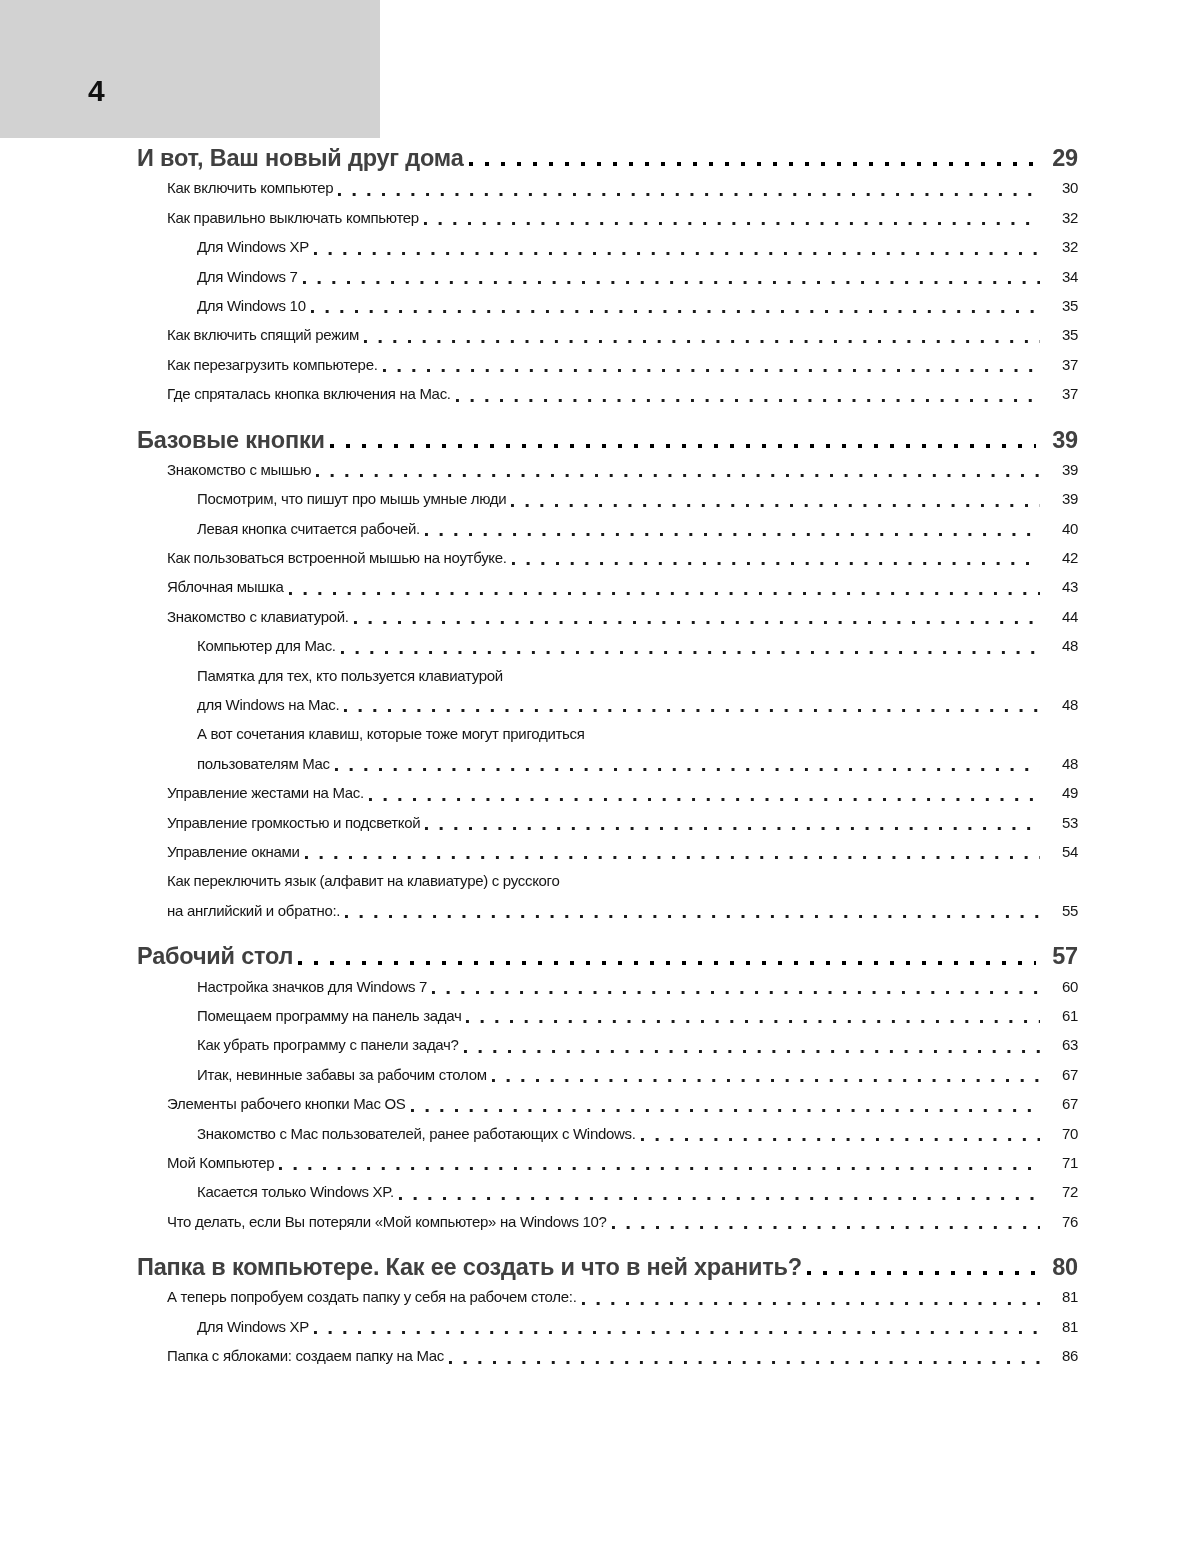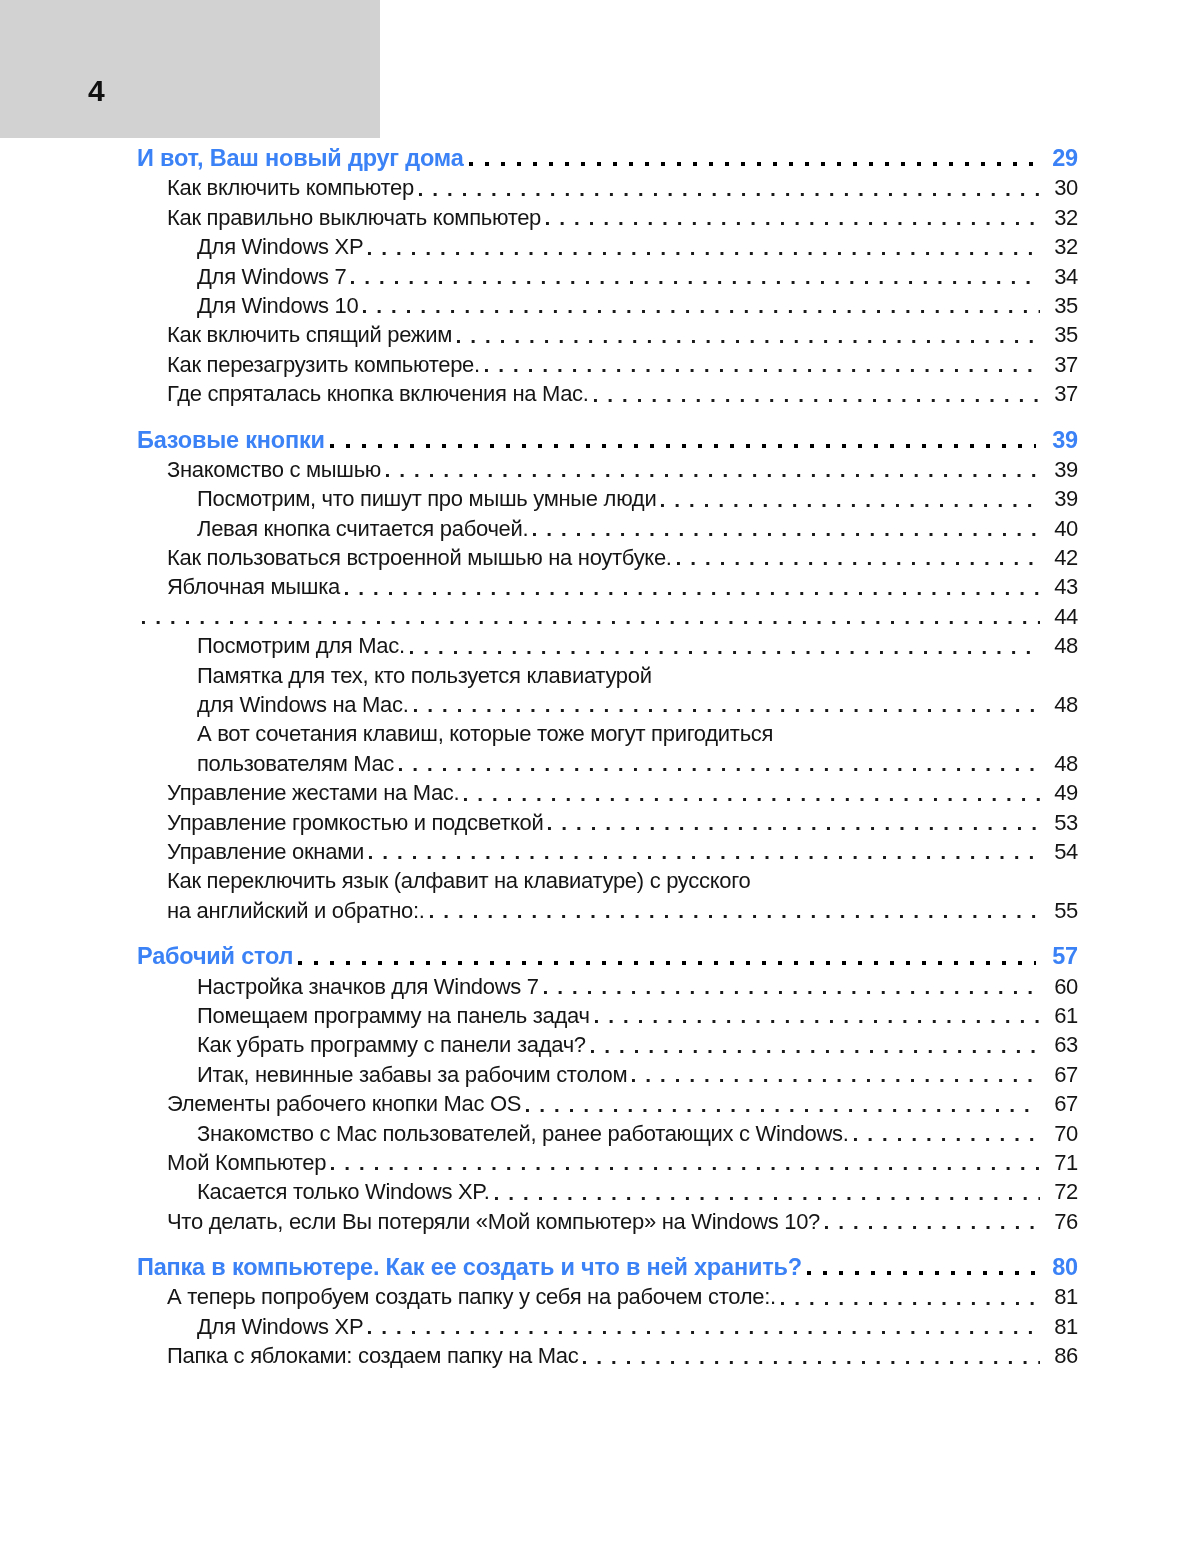--- a/index.html
+++ b/index.html
@@ -26,29 +26,29 @@
     left:137px;top:144px;
     width:941px;
   }
   .sec{margin-top:17px;}
   .sec:first-child{margin-top:0;}
   .row{
     display:flex;
     align-items:baseline;
     height:29.4px;
     line-height:29.4px;
-    font-size:22px;
+    font-size:15px;
     letter-spacing:-0.3px;
     white-space:nowrap;
   }
   .row.head{
     font-weight:700;
     font-size:23.5px;
     letter-spacing:-0.2px;
-    color:#3b82f6;
+    color:#404040;
   }
   .row.lvl1 .t{padding-left:30px;}
   .row.lvl2 .t{padding-left:60px;}
   .t{flex:0 0 auto;}
   .leader{
     flex:1 1 auto;
     align-self:stretch;
     margin:0 4px 0 2px;
     background-image:radial-gradient(circle at 2.5px 50%, #1a1a1a 1.7px, transparent 1.9px);
     background-size:14.7px 5px;
@@ -146,25 +146,26 @@
         <span class="t">Как пользоваться встроенной мышью на ноутбуке.</span>
         <span class="leader"></span>
         <span class="pg">42</span>
       </div>
       <div class="row lvl1">
         <span class="t">Яблочная мышка</span>
         <span class="leader"></span>
         <span class="pg">43</span>
       </div>
       <div class="row lvl1">
+        <span class="t">Знакомство с клавиатурой.</span>
         <span class="leader"></span>
         <span class="pg">44</span>
       </div>
       <div class="row lvl2">
-        <span class="t">Посмотрим для Mac.</span>
+        <span class="t">Компьютер для Mac.</span>
         <span class="leader"></span>
         <span class="pg">48</span>
       </div>
       <div class="row lvl2 nopage">
         <span class="t">Памятка для тех, кто пользуется клавиатурой</span>
       </div>
       <div class="row lvl2">
         <span class="t">для Windows на Mac.</span>
         <span class="leader"></span>
         <span class="pg">48</span>

